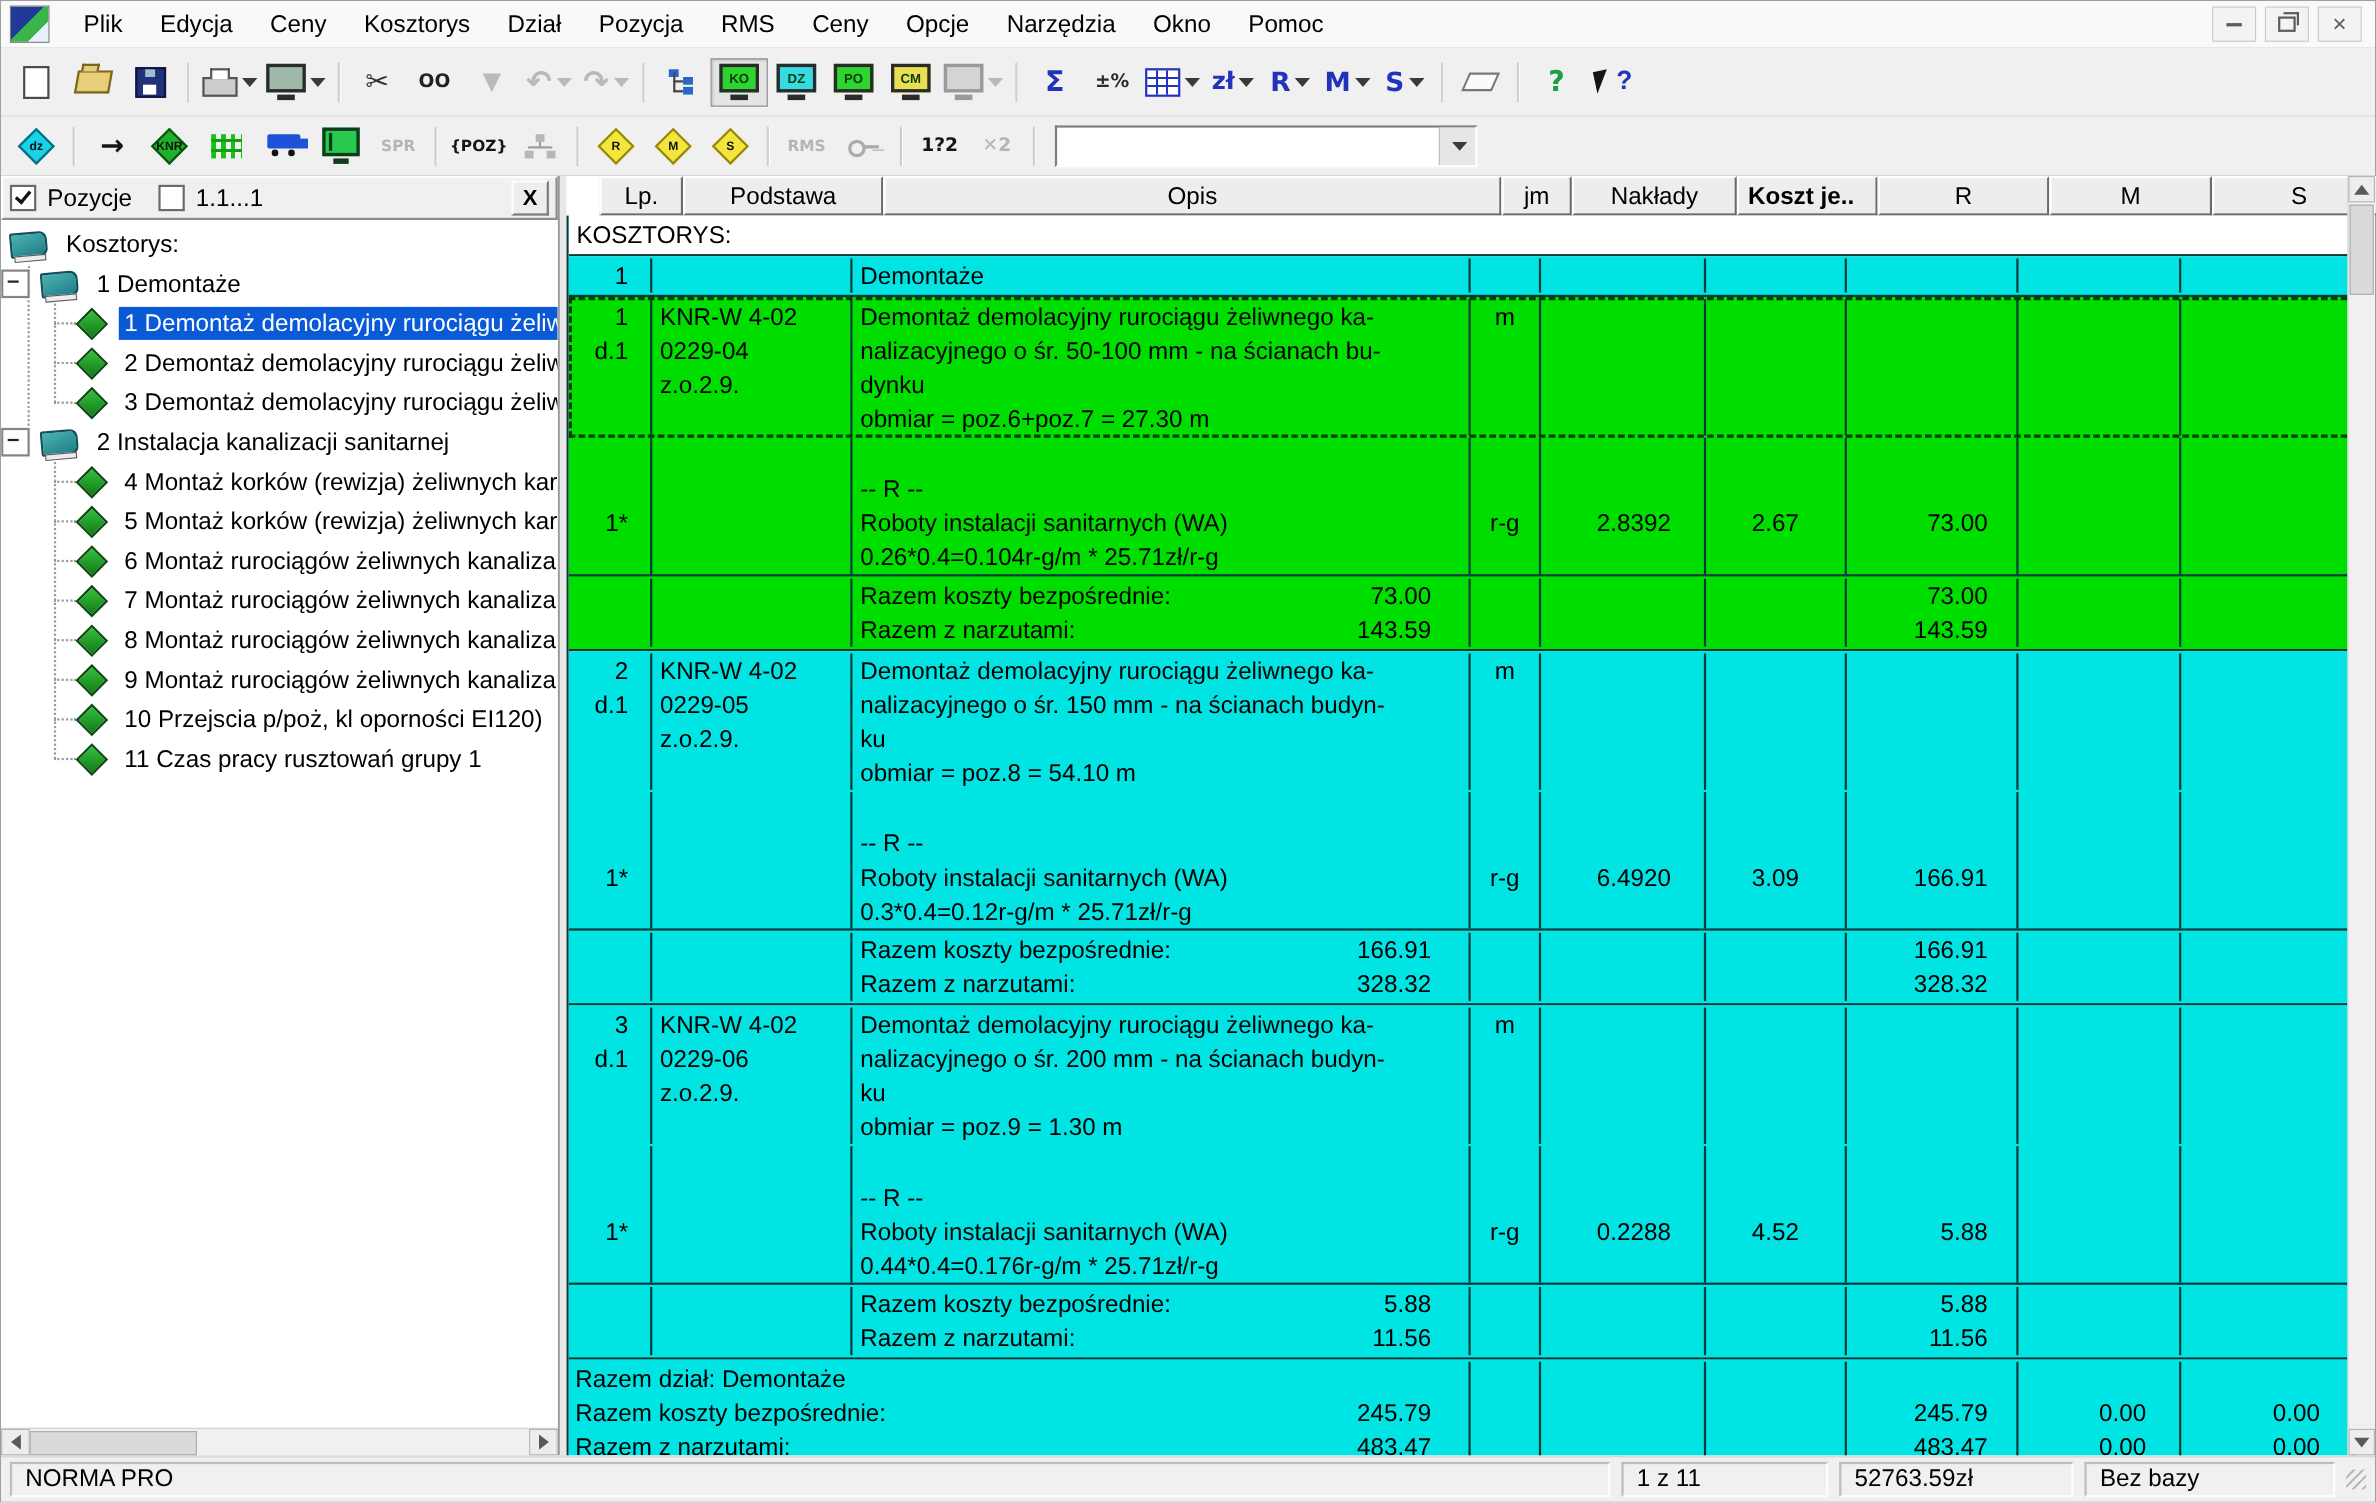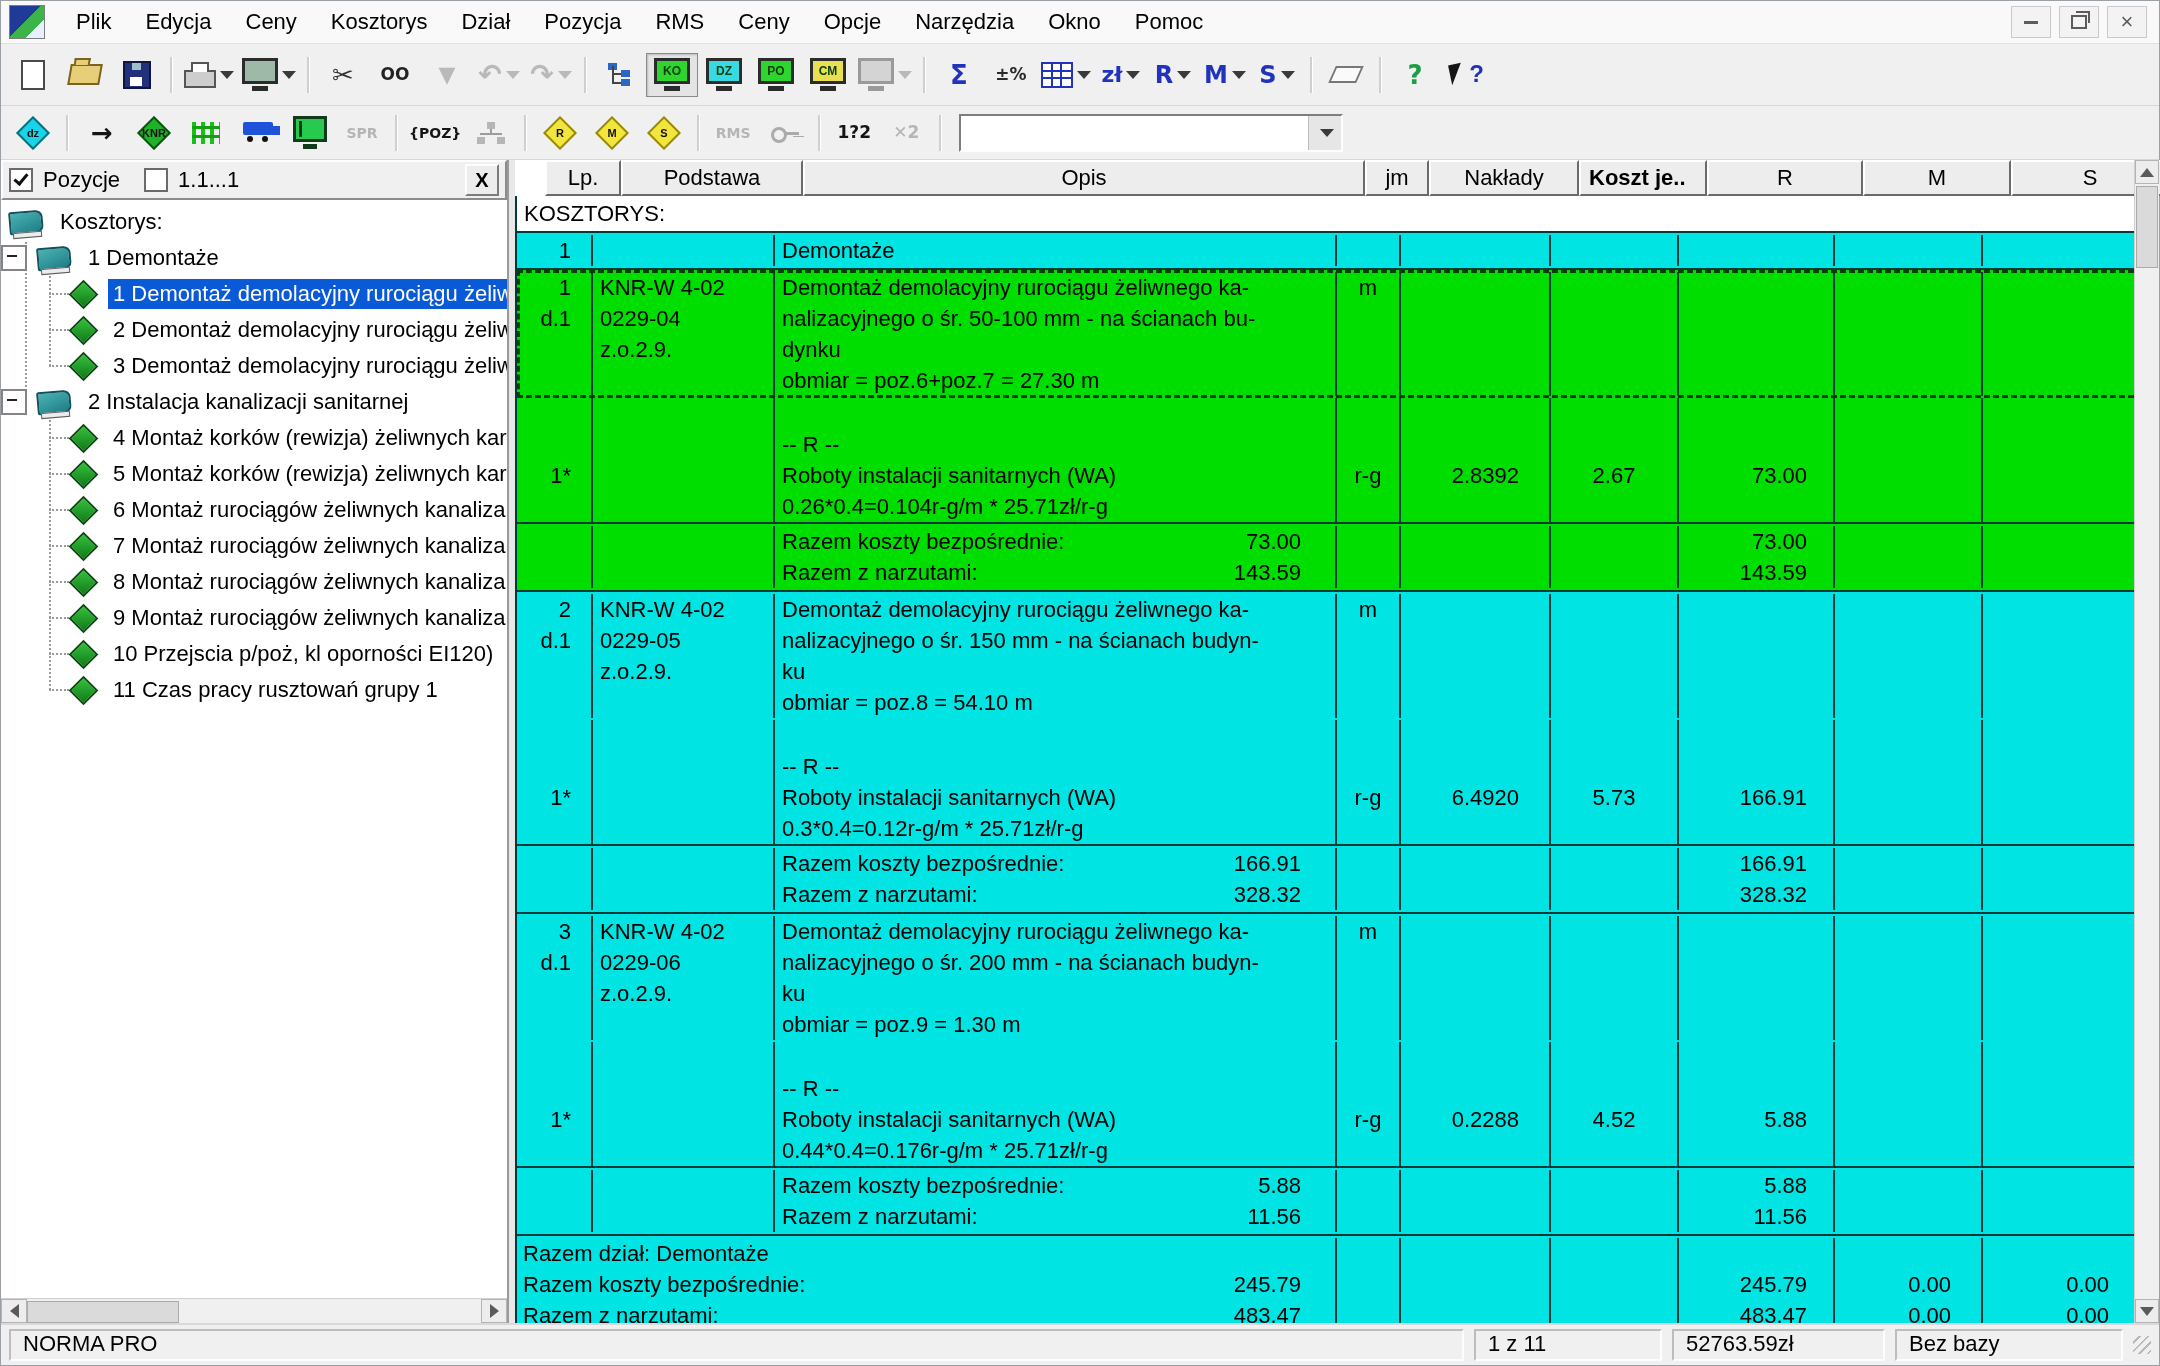--- a/index.html
+++ b/index.html
@@ -767,21 +767,21 @@
               </div>
               <div class="cell c-nak" style="width: 150px;">
                 <div class="line">&nbsp;</div>
                 <div class="line">&nbsp;</div>
                 <div class="line">6.4920</div>
                 <div class="line">&nbsp;</div>
               </div>
               <div class="cell c-kos" style="width: 128px;">
                 <div class="line">&nbsp;</div>
                 <div class="line">&nbsp;</div>
-                <div class="line">5.73</div>
+                <div class="line">3.09</div>
                 <div class="line">&nbsp;</div>
               </div>
               <div class="cell c-r" style="width: 156px;">
                 <div class="line">&nbsp;</div>
                 <div class="line">&nbsp;</div>
                 <div class="line">166.91</div>
                 <div class="line">&nbsp;</div>
               </div>
               <div class="cell c-m" style="width: 148px;">
                 <div class="line">&nbsp;</div>

